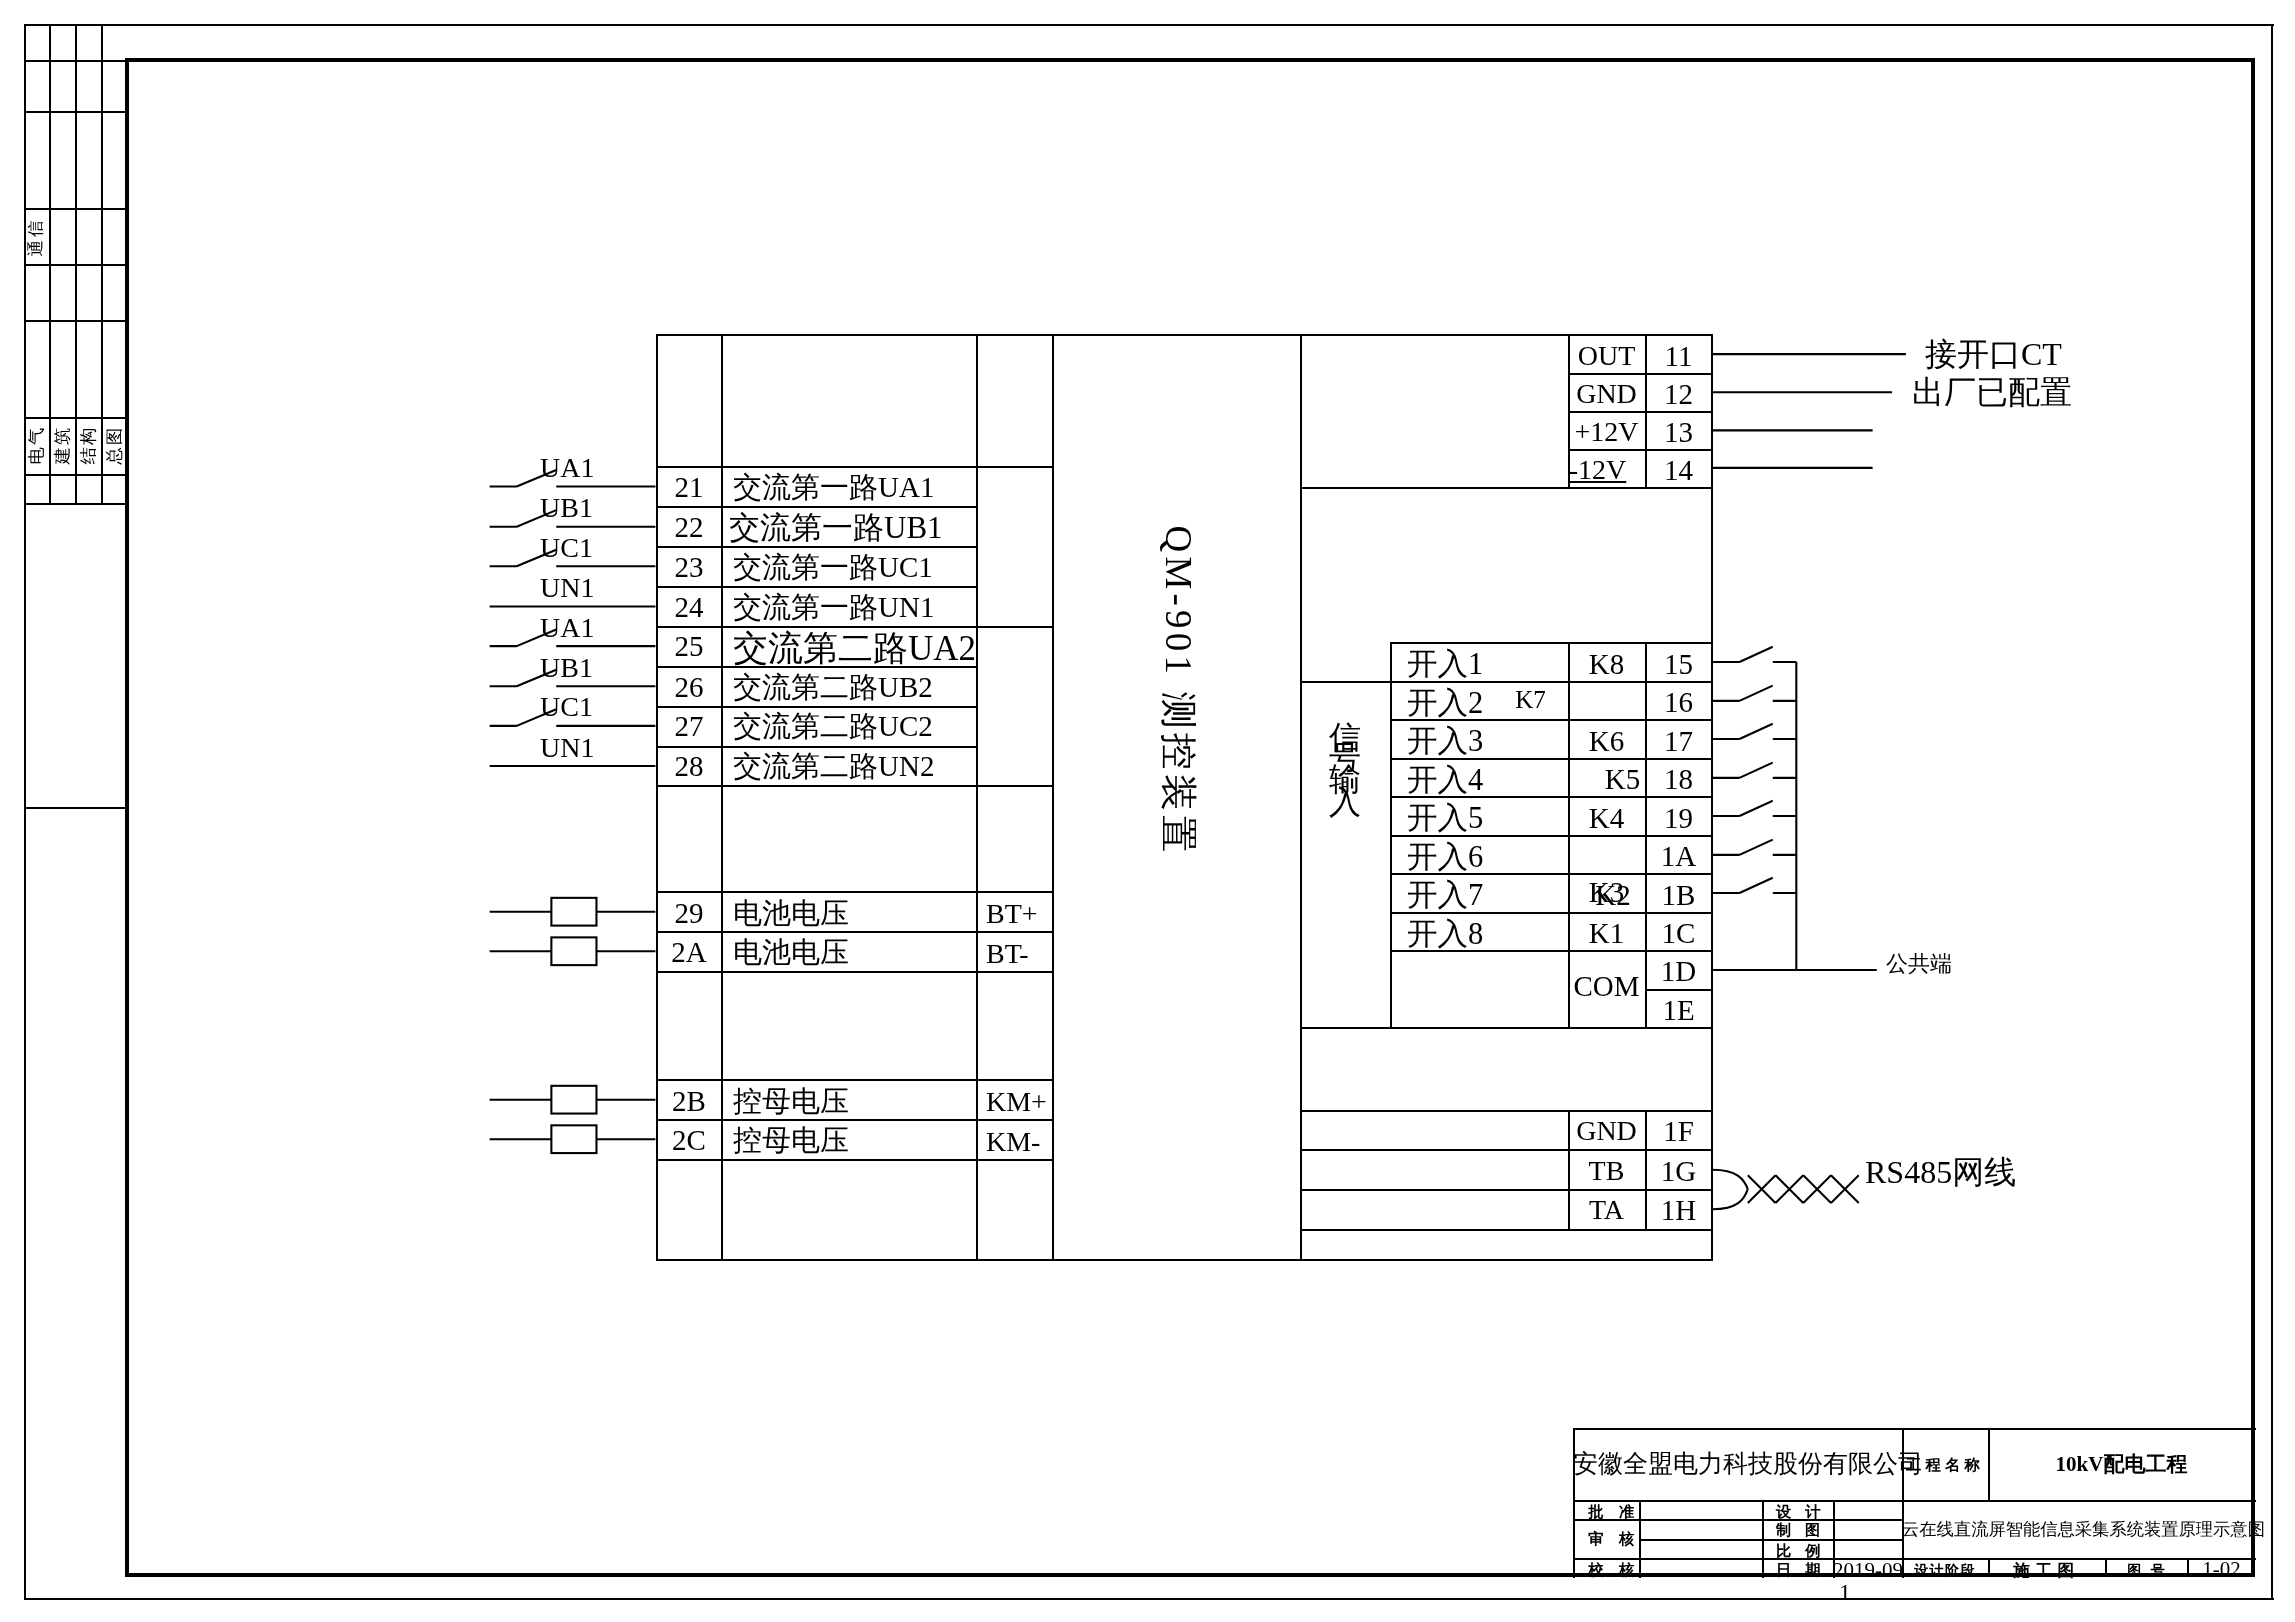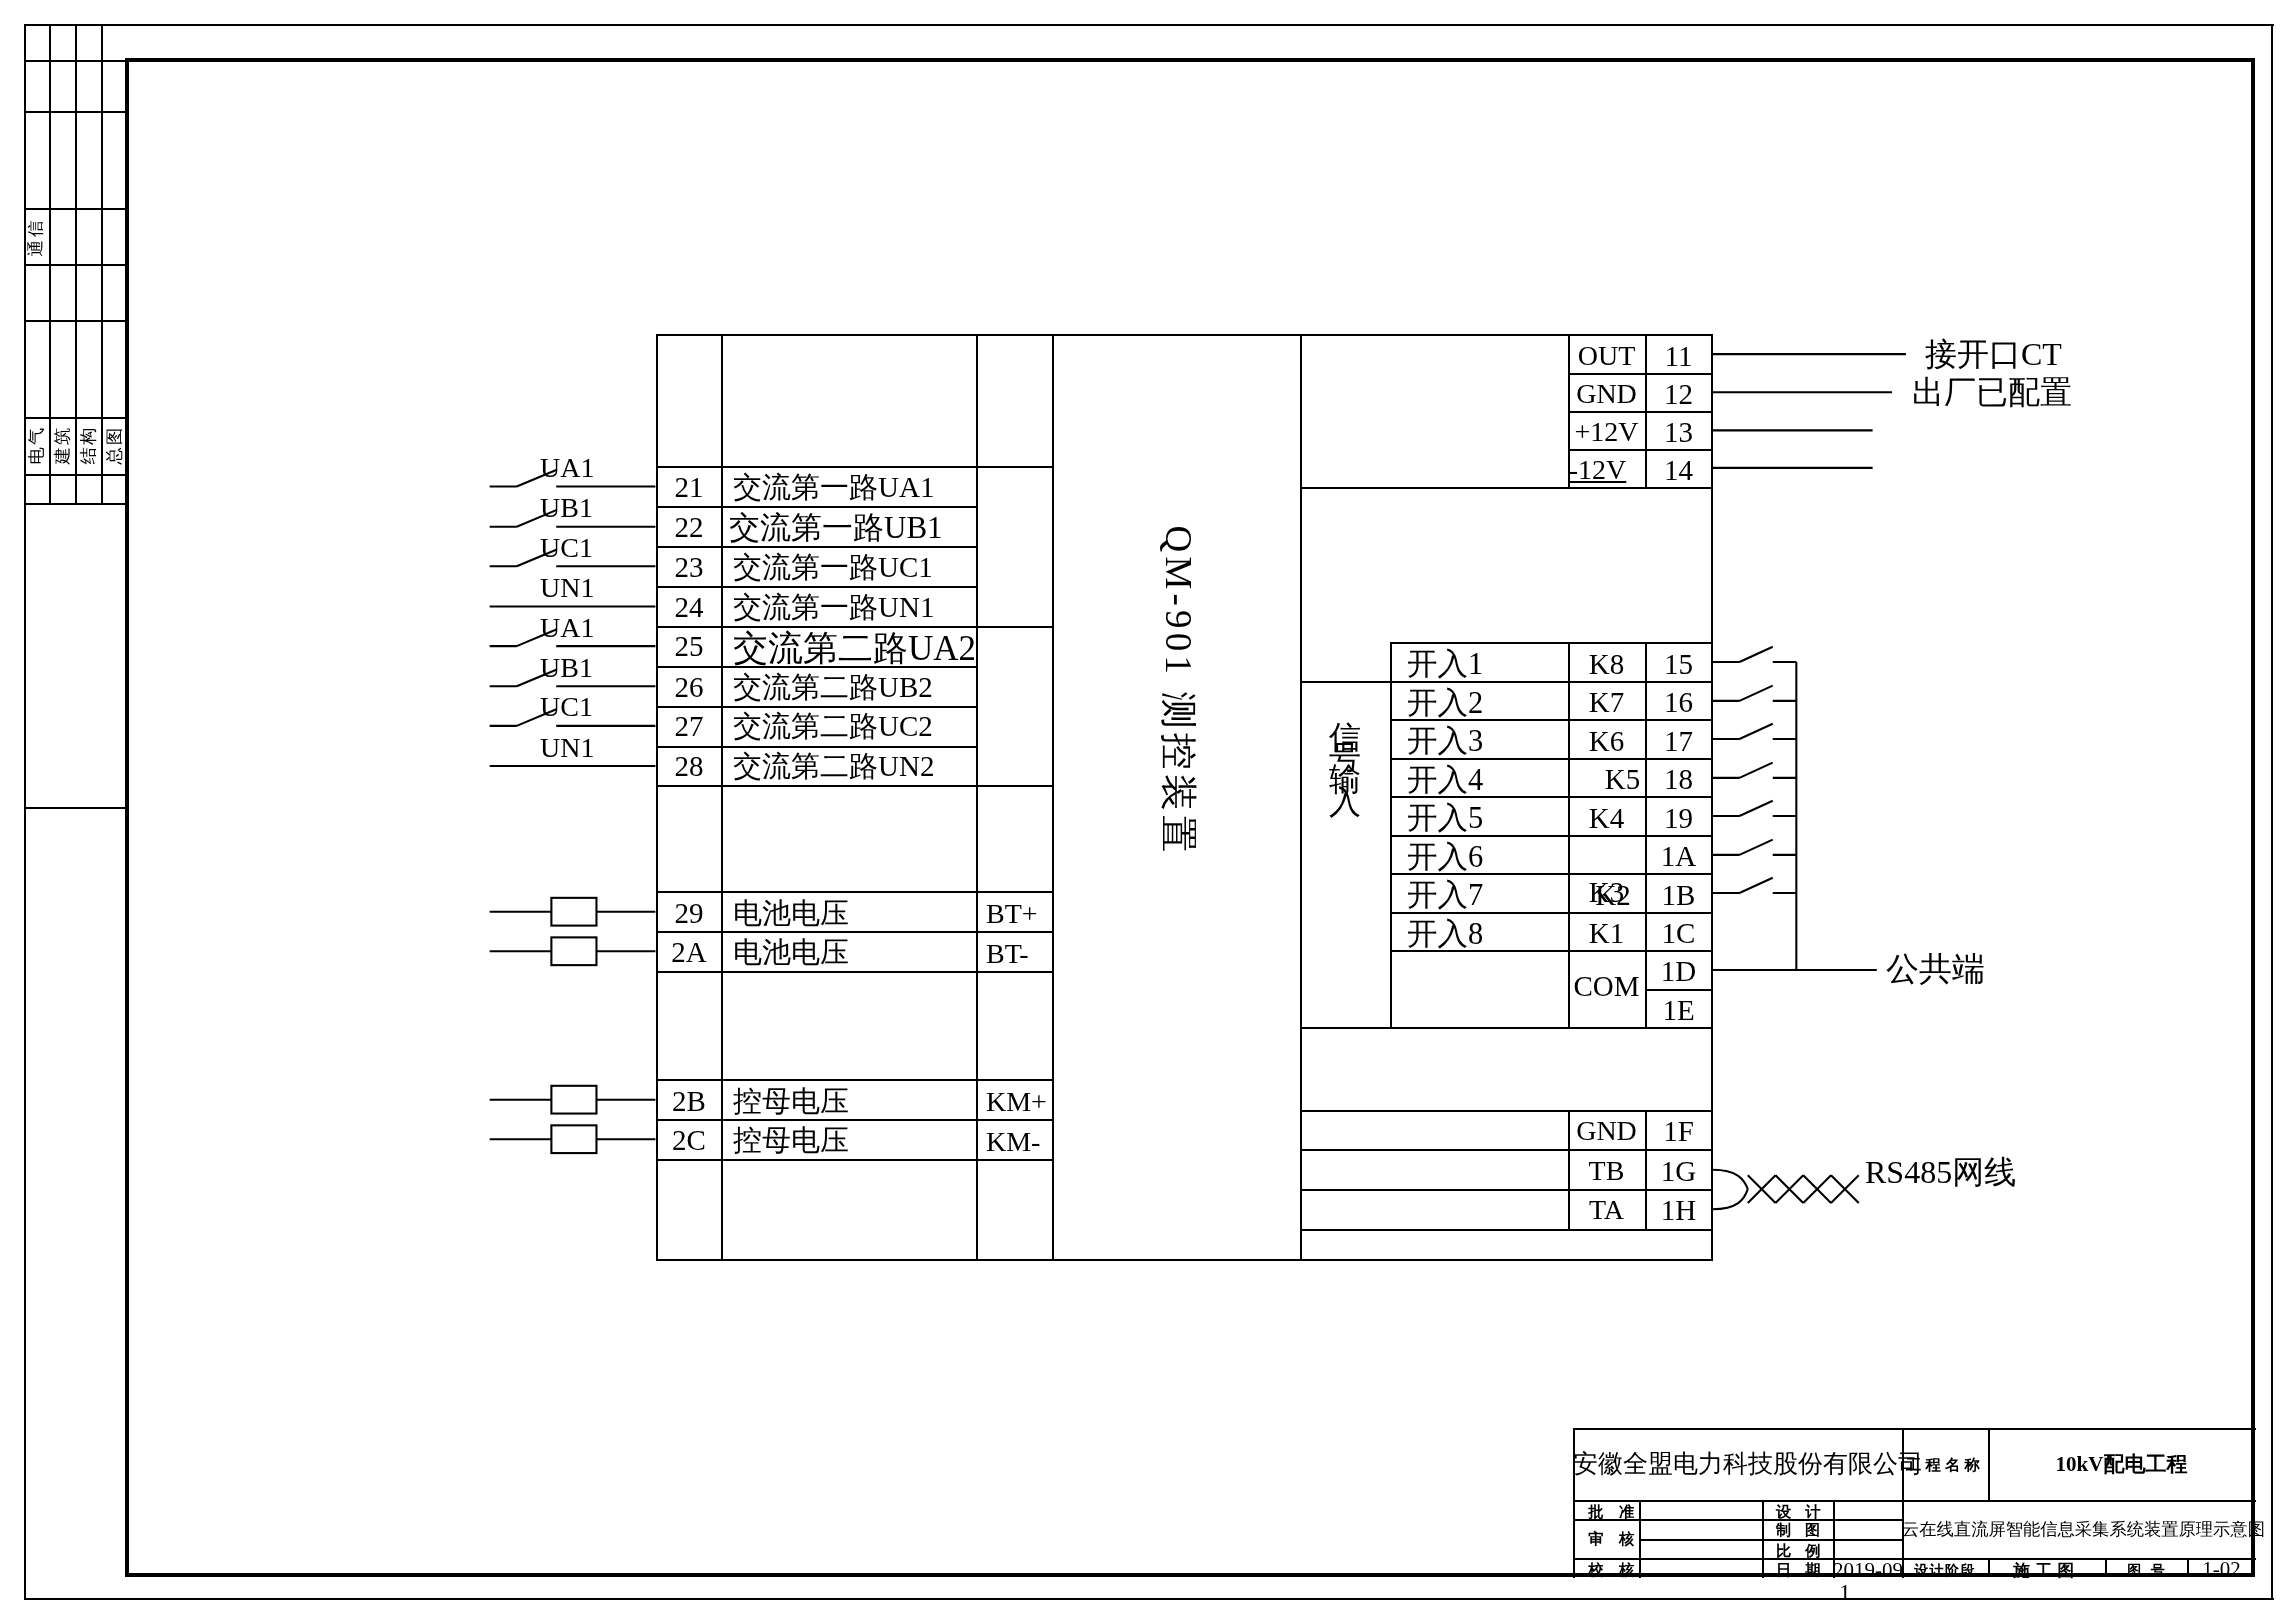--- a/index.html
+++ b/index.html
@@ -46,21 +46,21 @@
   <div class="rotcell" style="left:101px;top:418px;width:26px;height:54px">
     <span style="font-size:17.3px;letter-spacing:2.1px">总图</span>
   </div>
 
   <div class="t ctr" style="left:1568px;top:971px;width:77px;font-size:29px">COM</div>
   <div class="t ctr" style="left:1645px;top:956px;width:67px;font-size:29px">1D</div>
   <div class="t ctr" style="left:1645px;top:995px;width:67px;font-size:29px">1E</div>
 
   <div class="t" style="left:1925px;top:338px;font-size:32px">接开口CT</div>
   <div class="t" style="left:1912px;top:376px;font-size:32px">出厂已配置</div>
-  <div class="t" style="left:1886px;top:952px;font-size:33px">公共端</div>
+  <div class="t" style="left:1886px;top:952px;font-size:22px">公共端</div>
   <div class="t" style="left:1865px;top:1156px;font-size:32px">RS485网线</div>
 
   <div class="t ctr" style="left:1573px;top:1451px;width:330px;font-size:25px">安徽全盟电力科技股份有限公司</div>
   <div class="t ctr b" style="left:1902px;top:1457px;width:86px;font-size:15.3px;letter-spacing:4.2px">工程名称</div>
   <div class="t ctr b" style="left:1988px;top:1453px;width:267px;font-size:21px">10kV配电工程</div>
   <div class="t ctr" style="left:1902px;top:1521px;width:353px;font-size:17.3px">云在线直流屏智能信息采集系统装置原理示意图</div>
 
   <div class="t ctr b" style="left:1573px;top:1504px;width:66px;font-size:15.3px;letter-spacing:15.3px;text-indent:15.3px">批准</div>
   <div class="t ctr b" style="left:1573px;top:1531px;width:66px;font-size:15.3px;letter-spacing:15.3px;text-indent:15.3px">审核</div>
   <div class="t ctr b" style="left:1573px;top:1562px;width:66px;font-size:15.3px;letter-spacing:15.3px;text-indent:15.3px">校核</div>
@@ -201,21 +201,21 @@
     <div class="t ctr" style="left: 1568px; top: 379px; font-size: 28px; width: 77px;">GND</div>
     <div class="t ctr" style="left: 1645px; top: 379px; font-size: 29px; width: 67px;">12</div>
     <div class="t ctr" style="left: 1568px; top: 417px; font-size: 28px; width: 77px;">+12V</div>
     <div class="t ctr" style="left: 1645px; top: 417px; font-size: 29px; width: 67px;">13</div>
     <div class="t ctr u" style="left: 1568px; top: 455px; font-size: 28px; width: 59px;">-12V</div>
     <div class="t ctr" style="left: 1645px; top: 455px; font-size: 29px; width: 67px;">14</div>
     <div class="t" style="left: 1407px; top: 648px; font-size: 30.5px;">开入1</div>
     <div class="t ctr" style="left: 1568px; top: 649px; font-size: 29px; width: 77px;">K8</div>
     <div class="t ctr" style="left: 1645px; top: 649px; font-size: 29px; width: 67px;">15</div>
     <div class="t" style="left: 1407px; top: 687px; font-size: 30.5px;">开入2</div>
-    <div class="t ctr" style="left: 1568px; top: 687px; font-size: 29px; width: 77px;">K7</div>
+    <div class="t ctr" style="left: 1492px; top: 687px; font-size: 25px; width: 77px;">K7</div>
     <div class="t ctr" style="left: 1645px; top: 687px; font-size: 29px; width: 67px;">16</div>
     <div class="t" style="left: 1407px; top: 725px; font-size: 30.5px;">开入3</div>
     <div class="t ctr" style="left: 1568px; top: 726px; font-size: 29px; width: 77px;">K6</div>
     <div class="t ctr" style="left: 1645px; top: 726px; font-size: 29px; width: 67px;">17</div>
     <div class="t" style="left: 1407px; top: 764px; font-size: 30.5px;">开入4</div>
     <div class="t ctr" style="left: 1568px; top: 764px; font-size: 29px; width: 77px; margin-left: 16px;">K5</div>
     <div class="t ctr" style="left: 1645px; top: 764px; font-size: 29px; width: 67px;">18</div>
     <div class="t" style="left: 1407px; top: 802px; font-size: 30.5px;">开入5</div>
     <div class="t ctr" style="left: 1568px; top: 803px; font-size: 29px; width: 77px;">K4</div>
     <div class="t ctr" style="left: 1645px; top: 803px; font-size: 29px; width: 67px;">19</div>

